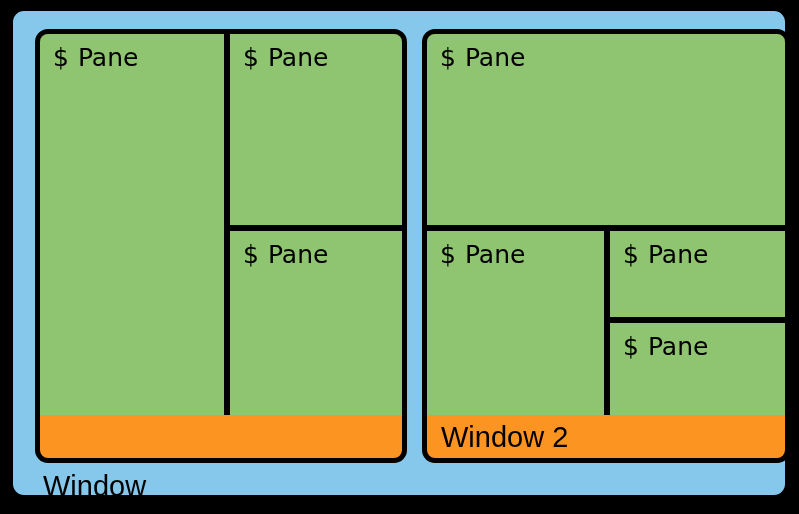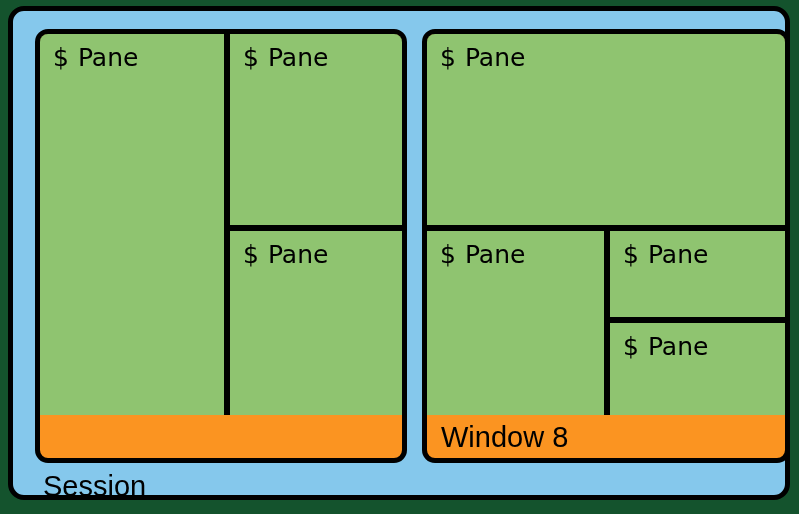--- a/index.html
+++ b/index.html
@@ -11,21 +11,21 @@
     width: 799px;
     height: 514px;
     overflow: hidden;
     font-family: "DejaVu Sans", sans-serif;
   }
 
   #canvas {
     position: relative;
     width: 799px;
     height: 514px;
-    background: #14532d;
+    background: #000000;
   }
 
   
   .session {
     position: absolute;
     left: 8px;
     top: 6px;
     width: 782px;
     height: 494px;
     box-sizing: border-box;
@@ -168,20 +168,20 @@
 
         <div class="pane w2-p2">
           <div class="pane-label"><span class="dollar">$</span><span>Pane</span></div>
         </div>
 
         <div class="pane w2-p3">
           <div class="pane-label"><span class="dollar">$</span><span>Pane</span></div>
         </div>
 
       </div>
-      <div class="window-label">Window 8</div>
+      <div class="window-label">Window 2</div>
     </div>
 
-    <div class="session-label">Session</div>
+    <div class="session-label">Window</div>
 
   </div>
 
 </div>
 
 </body></html>

